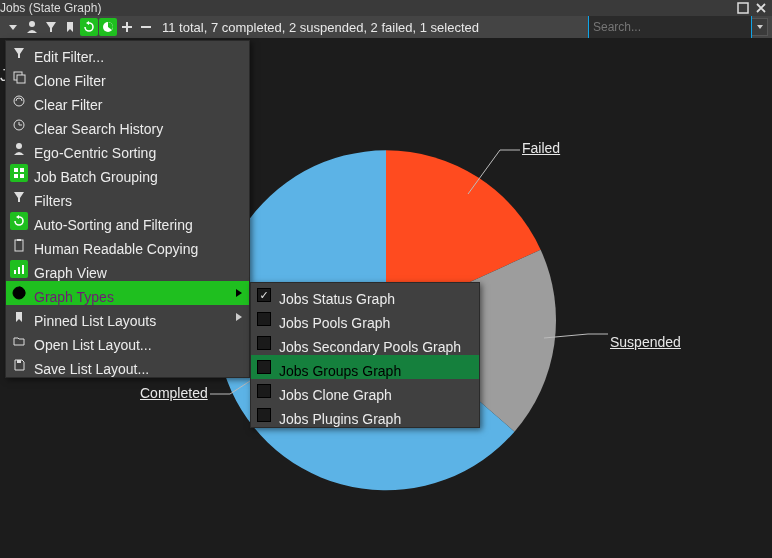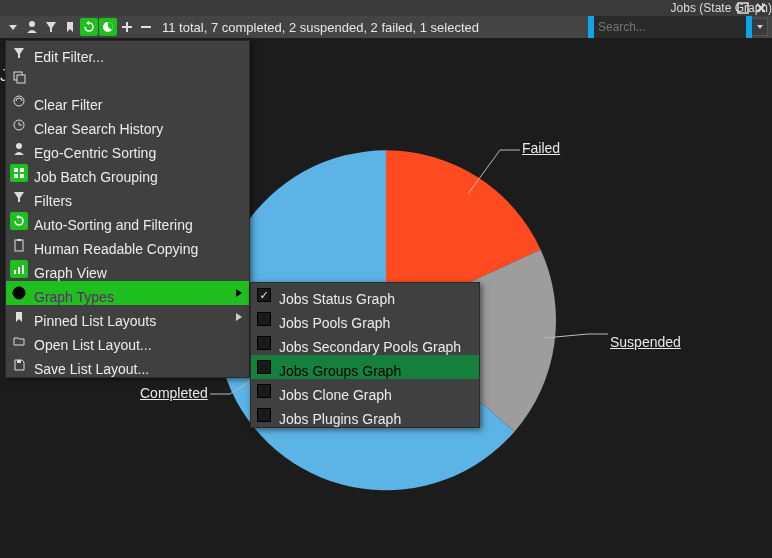--- a/index.html
+++ b/index.html
@@ -17,21 +17,21 @@
   .titlebar {
     height: 16px;
     background: #3a3a3a;
     display: flex;
     align-items: center;
     position: relative;
   }
   .titlebar-title {
     position: absolute;
     left: 0; right: 0;
-    text-align: right;
+    text-align: left;
     font-size: 12px;
     color: #dcdcdc;
     pointer-events: none;
   }
   .titlebar-right {
     margin-left: auto;
     display: flex;
     gap: 4px;
     padding-right: 4px;
   }
@@ -51,21 +51,21 @@
     width: 18px; height: 18px;
     display: flex; align-items: center; justify-content: center;
     margin-right: 1px;
   }
   .toolicon.green { background: #1fbf1f; border-radius: 2px; }
   .toolstatus { margin-left: 6px; font-size: 13px; color: #e8e8e8; }
   .search-wrap { margin-left: auto; display: flex; align-items: center; }
   .search-input {
     width: 164px; height: 18px;
     background: #2a2a2a;
-    border: 6px solid #0ea5e9;
+    border: 1px solid #0ea5e9;
     color: #aaa;
     font-size: 12px;
     padding: 16px 4px;
   }
   .search-dd {
     width: 16px; height: 18px;
     background: #3a3a3a;
     border: 1px solid #555;
     border-left: none;
     display: flex; align-items: center; justify-content: center;
@@ -278,20 +278,21 @@
       </span>
     <span class="mi-label">Edit Filter...</span>
   </div>
   <div class="menu-item">
     <span class="mi-icon">
         <svg width="14" height="14">
           <rect x="2" y="2" width="8" height="8" fill="none" stroke="#ddd"></rect>
           <rect x="5" y="5" width="8" height="8" fill="#404040" stroke="#ddd"></rect>
         </svg>
       </span>
+    <span class="mi-label">Clone Filter</span>
   </div>
   <div class="menu-item">
     <span class="mi-icon">
         <svg width="14" height="14">
           <circle cx="7" cy="7" r="5" fill="none" stroke="#ddd"></circle>
           <path d="M4 7 A3 3 0 0 1 10 7" fill="none" stroke="#ddd"></path>
         </svg>
       </span>
     <span class="mi-label">Clear Filter</span>
   </div>

